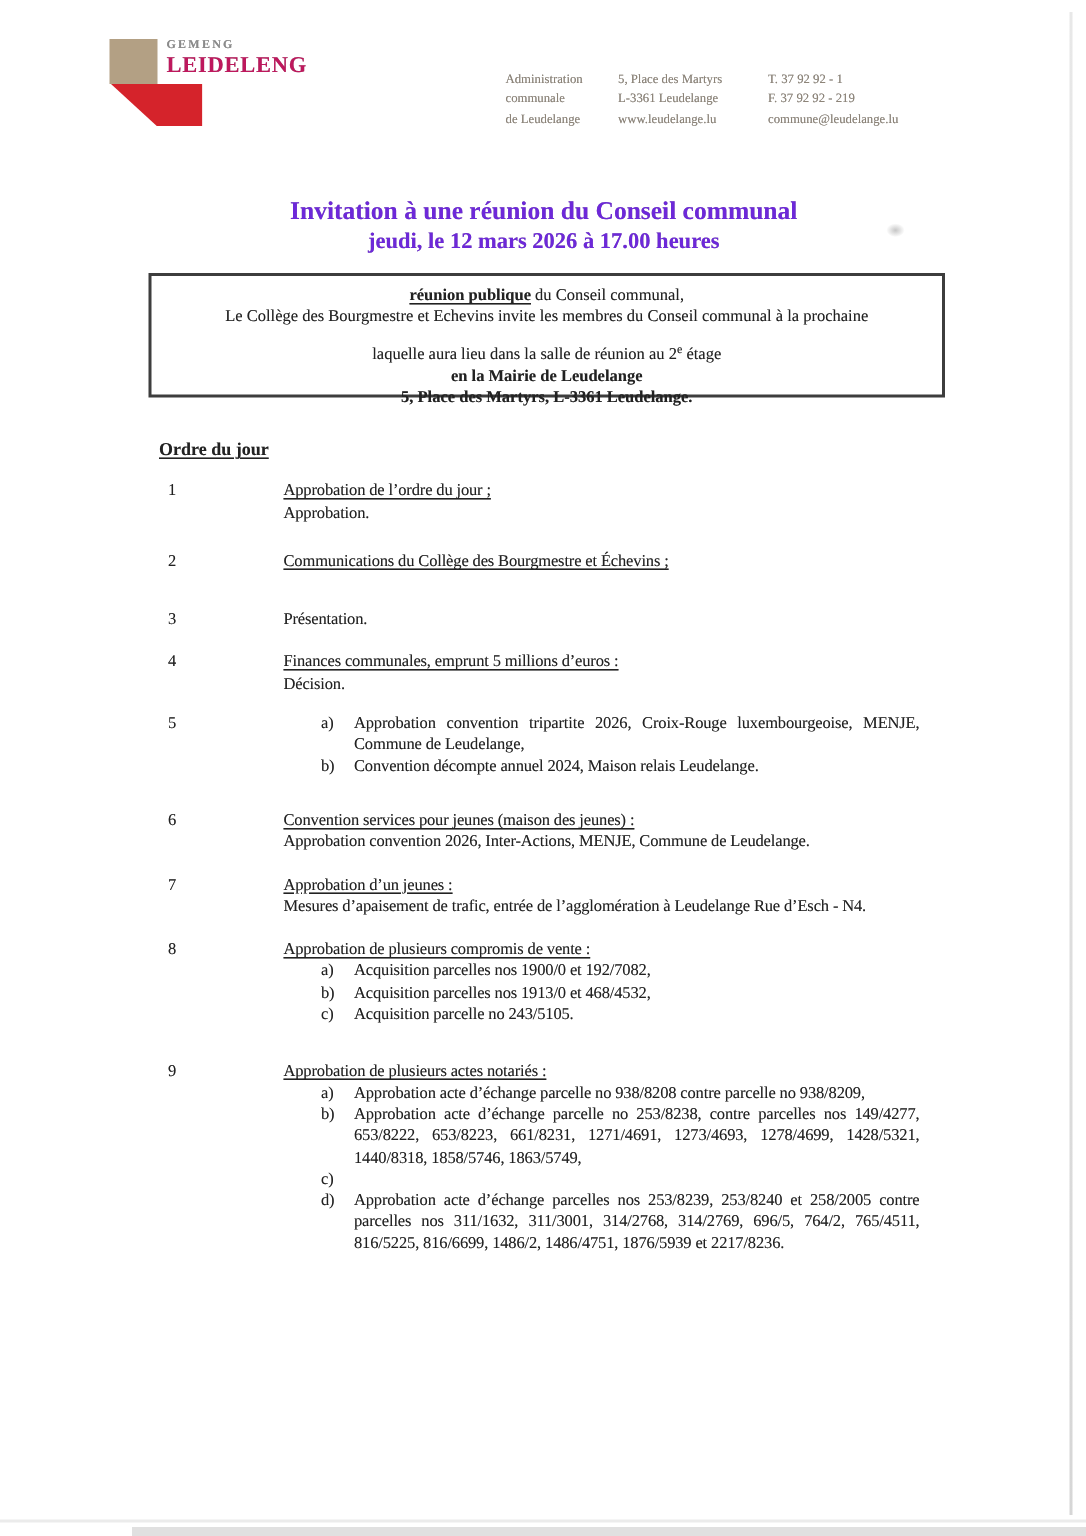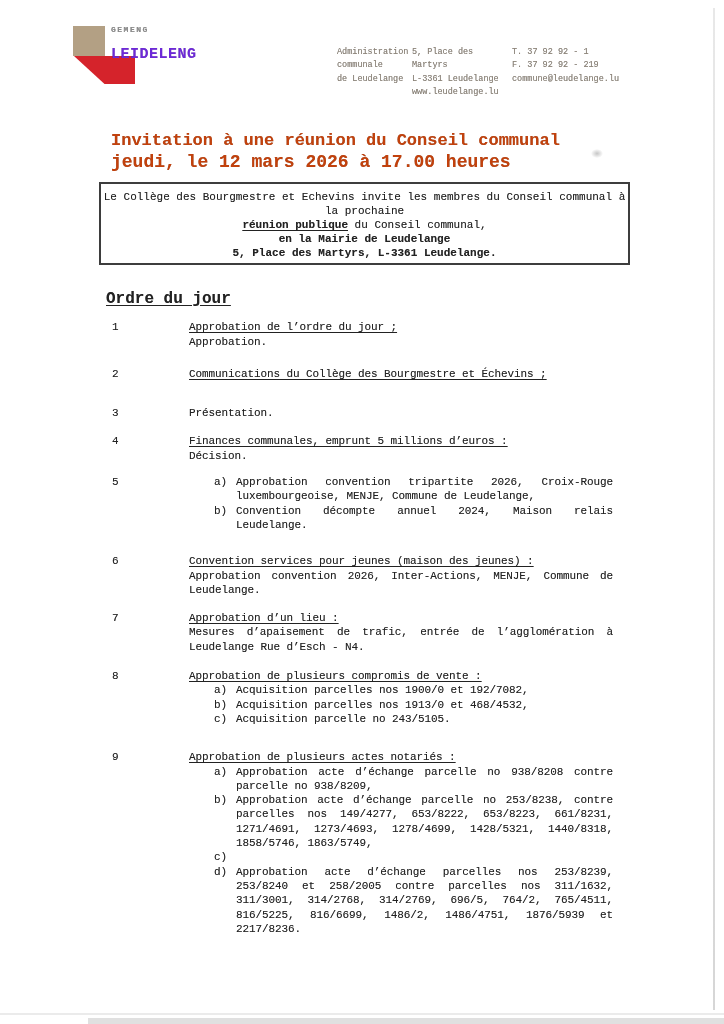--- a/index.html
+++ b/index.html
@@ -1,47 +1,47 @@
 <!DOCTYPE html>
 <html><head>
 <meta charset="utf-8">
 <style>
   html,body{margin:0;padding:0;background:#ffffff;}
   .page{
     position:relative;width:724px;height:1024px;background:#ffffff;overflow:hidden;
-    font-family:Liberation Mono, monospace;color:#262626;
+    font-family:Liberation Serif, serif;color:#262626;
     text-shadow:0 0 0.3px rgba(0,0,0,.35);
   }
   
   .logo{position:absolute;left:73px;top:25px;width:210px;height:70px;}
   .logo-tan{position:absolute;left:0;top:1px;width:32px;height:30px;background:#b3a084;}
   .logo-red{position:absolute;left:1px;top:31px;width:61px;height:28px;background:#d5232b;
     clip-path:polygon(0 0,100% 0,100% 100%,50% 100%,0 0);}
   .logo-text{position:absolute;left:38px;top:0;}
   .logo-gemeng{font-size:8px;letter-spacing:1.5px;color:#8b8b8b;font-weight:bold;}
-  .logo-name{font-size:15px;font-weight:bold;color:#6d28d9;letter-spacing:.5px;margin-top:12px;}
+  .logo-name{font-size:15px;font-weight:bold;color:#be185d;letter-spacing:.5px;margin-top:2px;}
   
   .contact{position:absolute;left:337px;top:46px;display:flex;font-size:8.5px;line-height:13.3px;color:#8d8478;}
   .contact .c1{width:75px;}
   .contact .c2{width:100px;}
   .contact .c3{width:110px;}
   
-  .doc-title{position:absolute;left:111px;top:131px;width:533px;text-align:left;color:#c2410c;}
+  .doc-title{position:absolute;left:96px;top:131px;width:533px;text-align:center;color:#6d28d9;}
   .doc-title .t1{font-size:17px;font-weight:bold;}
-  .doc-title .t2{font-size:18px;font-weight:bold;margin-top:2px;}
+  .doc-title .t2{font-size:15px;font-weight:bold;margin-top:2px;}
   
   .notice-box{position:absolute;left:99px;top:182px;width:531px;height:83px;box-sizing:border-box;
     border:2px solid #3d3d3d;text-align:center;font-size:11px;line-height:14px;padding-top:6px;color:#222;}
   .notice-box .para2{margin-top:8px;}
   .bold{font-weight:bold;}
   .bu{font-weight:bold;text-decoration:underline;text-underline-offset:2px;}
   sup{font-size:8px;}
   
   .agenda{position:absolute;left:99px;top:292px;width:514px;font-size:11px;line-height:14.3px;color:#222;}
-  .agenda-heading{font-size:16px;font-weight:bold;text-decoration:underline;text-underline-offset:2px;margin-left:7px;}
+  .agenda-heading{font-size:12px;font-weight:bold;text-decoration:underline;text-underline-offset:2px;margin-left:7px;}
   .agenda-item{display:flex;}
   .agenda-item .num{width:90px;box-sizing:border-box;padding-left:13px;flex:0 0 auto;}
   .agenda-item .content{flex:1 1 auto;letter-spacing:-0.1px;}
   .item-title{text-decoration:underline;text-underline-offset:2px;white-space:nowrap;}
   .justify{text-align:justify;}
   .subitem{display:flex;}
   .subitem .letter{flex:0 0 auto;width:22px;margin-left:25px;}
   .subitem .subtext{flex:1 1 auto;}
   
   .scan-vline{position:absolute;left:713px;top:8px;width:2px;height:1002px;
@@ -87,22 +87,23 @@
       <div>commune@leudelange.lu</div>
     </div>
   </div>
 
   <div class="doc-title">
     <div class="t1">Invitation à une réunion du Conseil communal</div>
     <div class="t2">jeudi, le 12 mars 2026 à 17.00 heures</div>
   </div>
 
   <div class="notice-box">
+    <div><span class="bu">réunion publique</span><span> du Conseil communal,</span></div>
     <div>Le Collège des Bourgmestre et Echevins invite les membres du Conseil communal à la prochaine</div>
-    <div><span class="bu">réunion publique</span><span> du Conseil communal,</span></div>
+    <div class="para2"><span>laquelle aura lieu dans la salle de réunion au 2</span><sup>e</sup><span> étage</span></div>
     <div class="bold">en la Mairie de Leudelange</div>
     <div class="bold">5, Place des Martyrs, L-3361 Leudelange.</div>
   </div>
 
   <div class="agenda">
     <div class="agenda-heading">Ordre du jour</div>
     <div id="agenda-items">
         <div class="agenda-item" style="margin-top: 14px;">
           <div class="num">1</div>
           <div class="content">
@@ -145,21 +146,21 @@
         <div class="agenda-item" style="margin-top: 22px;">
           <div class="num">6</div>
           <div class="content">
             <div class="item-title">Convention services pour jeunes (maison des jeunes) :</div>
             <div class="item-body justify">Approbation convention 2026, Inter-Actions, MENJE, Commune de Leudelange.</div>
           </div>
         </div>
         <div class="agenda-item" style="margin-top: 14px;">
           <div class="num">7</div>
           <div class="content">
-            <div class="item-title">Approbation d’un lieu :</div>
+            <div class="item-title">Approbation d’un jeunes :</div>
             <div class="item-body justify">Mesures d’apaisement de trafic, entrée de l’agglomération à Leudelange Rue d’Esch - N4.</div>
           </div>
         </div>
         <div class="agenda-item" style="margin-top: 15px;">
           <div class="num">8</div>
           <div class="content">
             <div class="item-title">Approbation de plusieurs compromis de vente :</div>
             <div class="subitem">
               <div class="letter">a)</div>
               <div class="subtext justify">Acquisition parcelles nos 1900/0 et 192/7082,</div>

